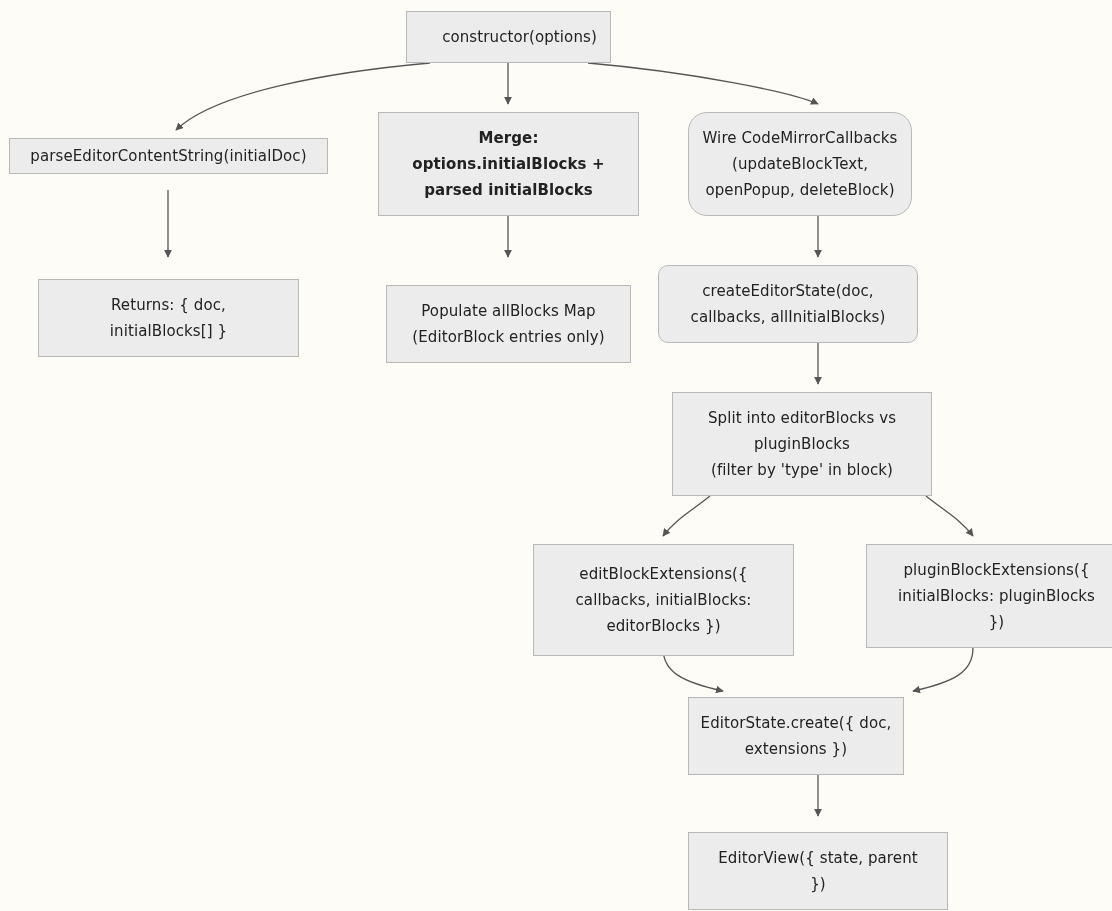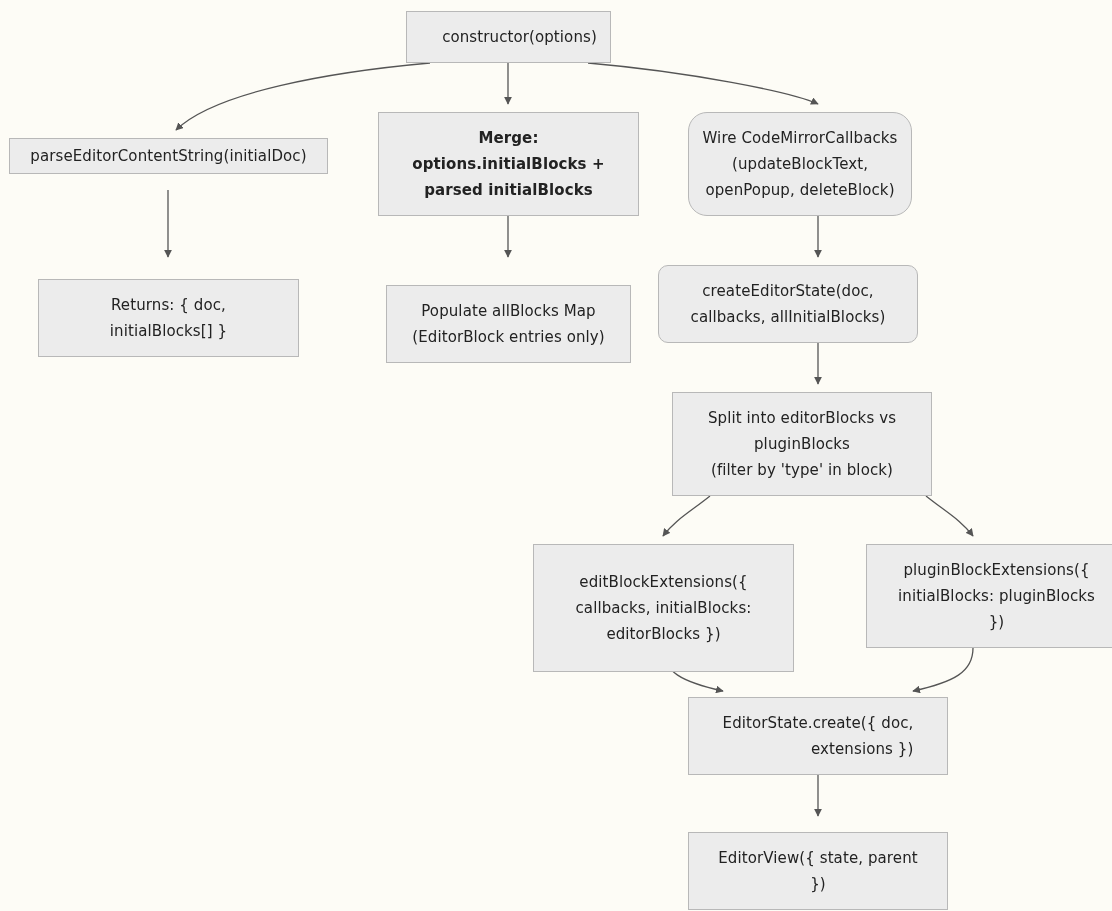--- a/index.html
+++ b/index.html
@@ -100,27 +100,27 @@
   <div class="node" style="left:386px; top:265px; width:245px; height:78px;margin-top:20px;">Populate allBlocks Map
 (EditorBlock entries only)</div>
 
   <div class="node" style="left:658px; top:265px; width:260px; height:78px;border-radius:10px;">createEditorState(doc,
 callbacks, allInitialBlocks)</div>
 
   <div class="node" style="left:672px; top:392px; width:260px; height:104px;">Split into editorBlocks vs
 pluginBlocks
 (filter by 'type' in block)</div>
 
-  <div class="node" style="left:533px; top:544px; width:261px; height:128px;">editBlockExtensions({
+  <div class="node" style="left:533px; top:544px; width:261px; height:112px;">editBlockExtensions({
 callbacks, initialBlocks:
 editorBlocks })</div>
 
   <div class="node" style="left:843px; top:544px; width:261px; height:104px;margin-left:23px;">pluginBlockExtensions({
 initialBlocks: pluginBlocks
 })</div>
 
-  <div class="node" style="left:688px; top:697px; width:260px; height:78px;text-align:right;">EditorState.create({ doc,
+  <div class="node" style="left:688px; top:697px; width:216px; height:78px;">EditorState.create({ doc,
 extensions })</div>
 
   <div class="node" style="left:688px; top:824px; width:260px; height:78px;margin-top:8px;">EditorView({ state, parent
 })</div>
 
 </div>
 
 </body></html>

